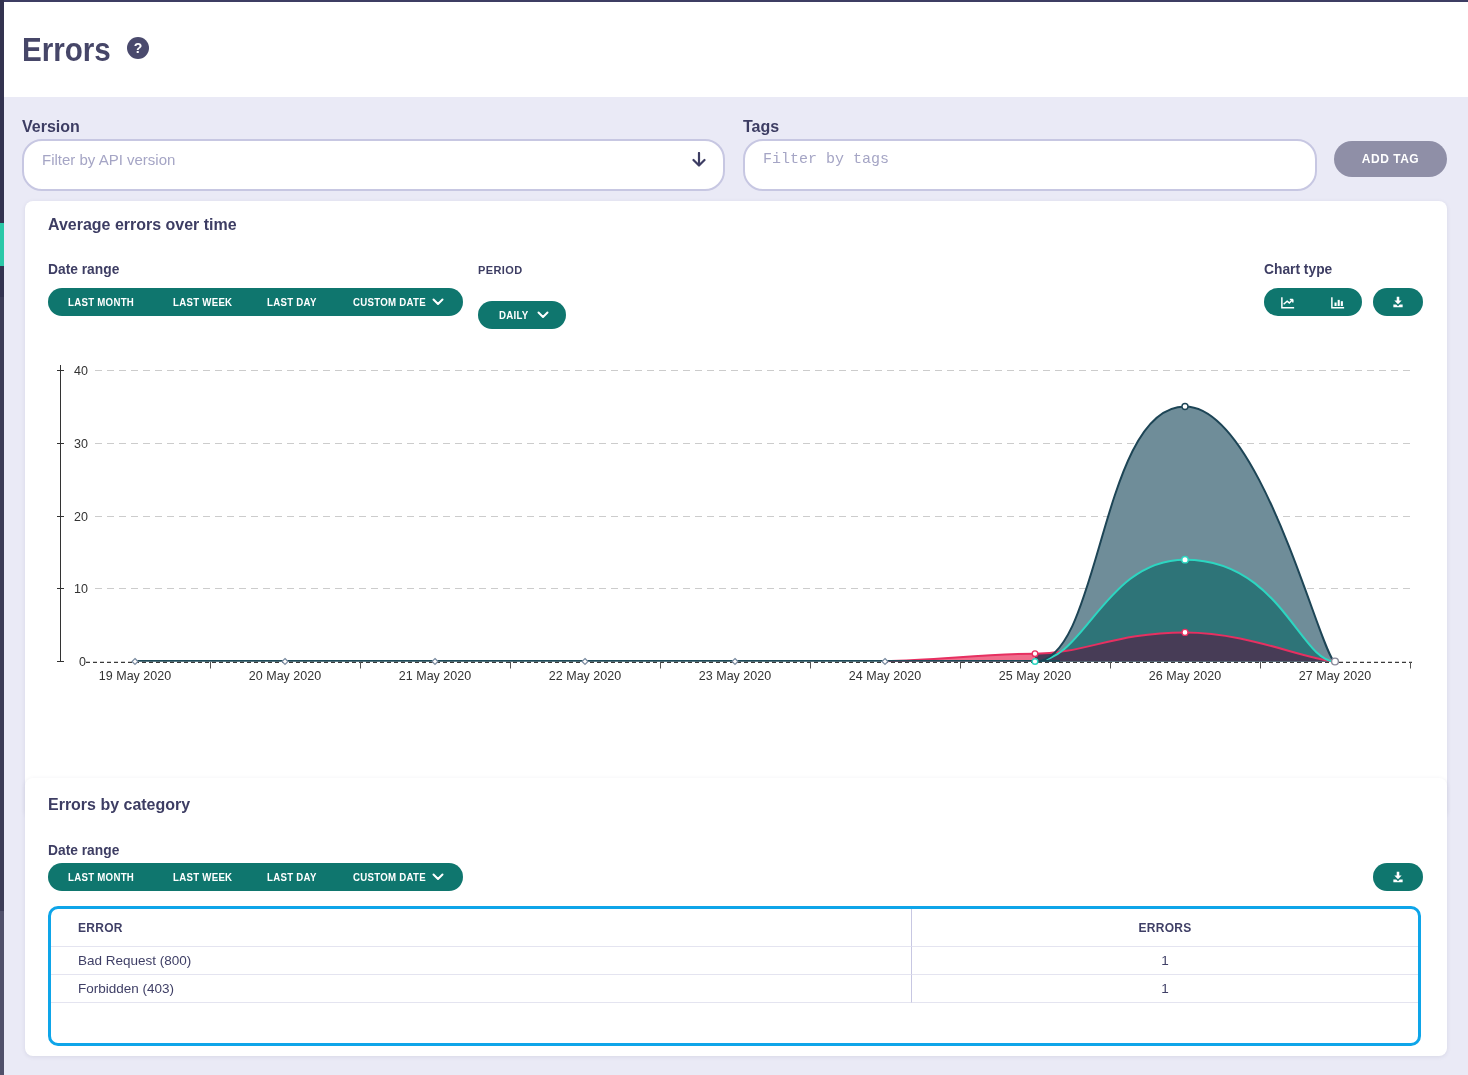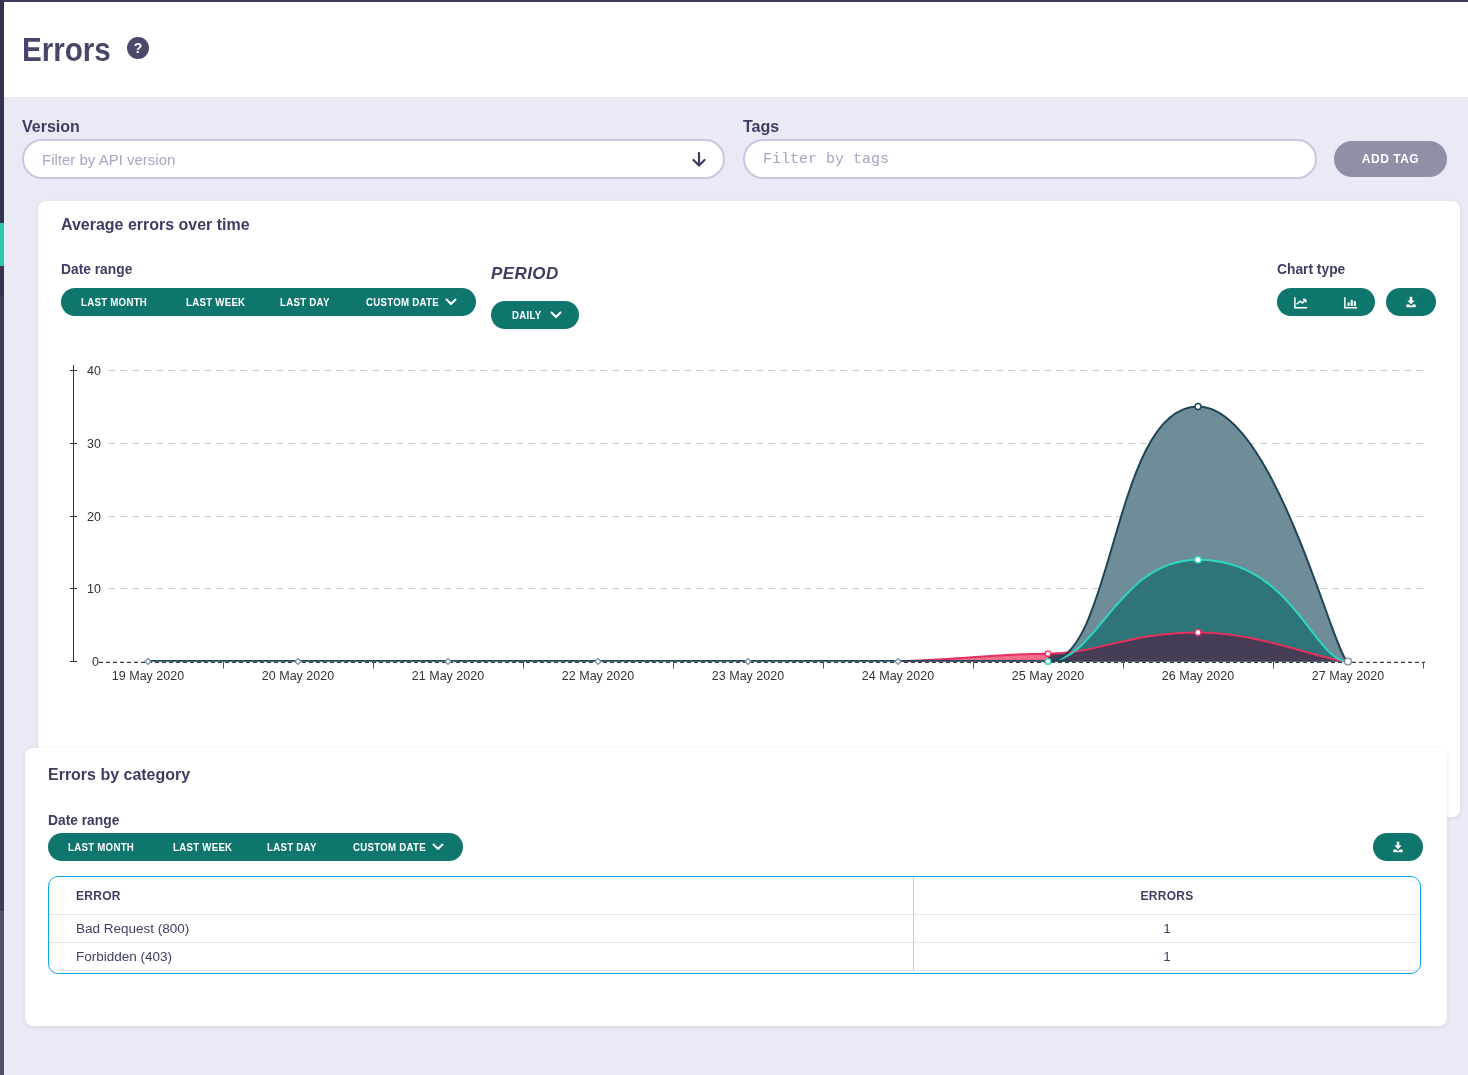--- a/index.html
+++ b/index.html
@@ -7,37 +7,37 @@
   body { font-family:"Liberation Sans", sans-serif; background:#fff; position:relative; }
   .topline { position:absolute; left:0; top:0; width:1468px; height:2px; background:#3d3d63; }
   .stripe { position:absolute; left:0; top:0; width:4px; height:1075px; background:#333350; }
   .stripe .teal { position:absolute; left:0; top:223px; width:4px; height:43px; background:#2bc8a8; }
   .stripe .lower { position:absolute; left:0; top:297px; width:4px; height:614px; background:#3c3c57; }
   .hdr { position:absolute; left:4px; top:2px; width:1464px; height:95px; background:#fff; }
   .title { position:absolute; left:22px; top:30px; font-size:34px; font-weight:bold; color:#464668; letter-spacing:0px; transform:scaleX(0.87); transform-origin:0 0; }
   .qmark { position:absolute; left:127px; top:37px; width:22px; height:22px; border-radius:50%; background:#4a4a6d; color:#fff; font-size:14px; font-weight:bold; text-align:center; line-height:22px; }
   .band { position:absolute; left:4px; top:97px; width:1464px; height:978px; background:#eaeaf6; }
   .lbl { position:absolute; font-size:16px; font-weight:bold; color:#3d3d63; }
-  .input { position:absolute; height:40px; background:#fff; border:2px solid #c7c7e2; border-radius:20px; }
+  .input { position:absolute; height:52px; background:#fff; border:2px solid #c7c7e2; border-radius:20px; }
   .ph { position:absolute; top:10px; left:18px; font-size:15px; color:#a5a5c5; }
   .arrow { position:absolute; right:17px; top:8px; font-size:17px; color:#3d3d63; font-weight:bold; }
   .addtag { position:absolute; left:1334px; top:141px; width:113px; height:36px; background:#8f8fa7; border-radius:18px; color:#fff; font-size:12px; font-weight:bold; text-align:center; line-height:36px; letter-spacing:0.5px; }
   .card { position:absolute; left:25px; background:#fff; border-radius:8px; box-shadow:0 1px 4px rgba(61,61,99,0.10); }
-  .card1 { top:201px; width:1422px; height:616px;margin-left:13px; }
-  .card2 { top:748px; width:1422px; height:278px; }
+  .card1 { top:201px; width:1422px; height:616px; }
+  .card2 { top:778px; width:1422px; height:278px; }
   .h2 { position:absolute; left:23px; font-size:17px; font-weight:bold; color:#3d3d63; transform:scaleX(0.94); transform-origin:0 0; }
   .sublbl { position:absolute; font-size:15px; font-weight:bold; color:#3d3d63; transform:scaleX(0.92); transform-origin:0 0; }
-  .plbl { position:absolute; font-size:17px; font-weight:bold; color:#3d3d63; letter-spacing:0.4px;font-style:italic; }
+  .plbl { position:absolute; font-size:11px; font-weight:bold; color:#3d3d63; letter-spacing:0.4px; }
   .pill { position:absolute; height:28px; background:#0f766e; border-radius:14px; color:#fff; }
   .pill span { position:absolute; top:8px; font-size:11px; font-weight:bold; letter-spacing:0.3px; white-space:nowrap; transform:scaleX(0.88); transform-origin:0 50%; }
   table.cat { width:100%; border-collapse:separate; border-spacing:0; font-size:13.5px; color:#3f3f66; }
   table.cat th, table.cat td { border-bottom:1px solid #e4e4f0; padding:0 0 0 27px; height:28px; text-align:left; font-weight:normal; }
   table.cat th { font-size:12px; font-weight:bold; letter-spacing:0.3px; height:38px; }
   table.cat .num { text-align:center; padding:0; width:507px; border-left:1px solid #c7c7e2; }
-  .tablewrap { position:absolute; left:23px; top:128px; width:1373px; height:98px; border:1px solid #0ea5e9; border-radius:10px; overflow:hidden; background:#fff; }
+  .tablewrap { position:absolute; left:23px; top:128px; width:1373px; height:140px; border:3px solid #0ea5e9; border-radius:10px; overflow:hidden; background:#fff; }
 </style>
 </head>
 <body>
   <div class="hdr"></div>
   <div class="band"></div>
   <div class="topline"></div>
   <div class="stripe">
     <div class="lower"></div>
     <div style="position:absolute;left:0;top:911px;width:4px;height:164px;background:#50506a;"></div>
     <div class="teal"></div>

